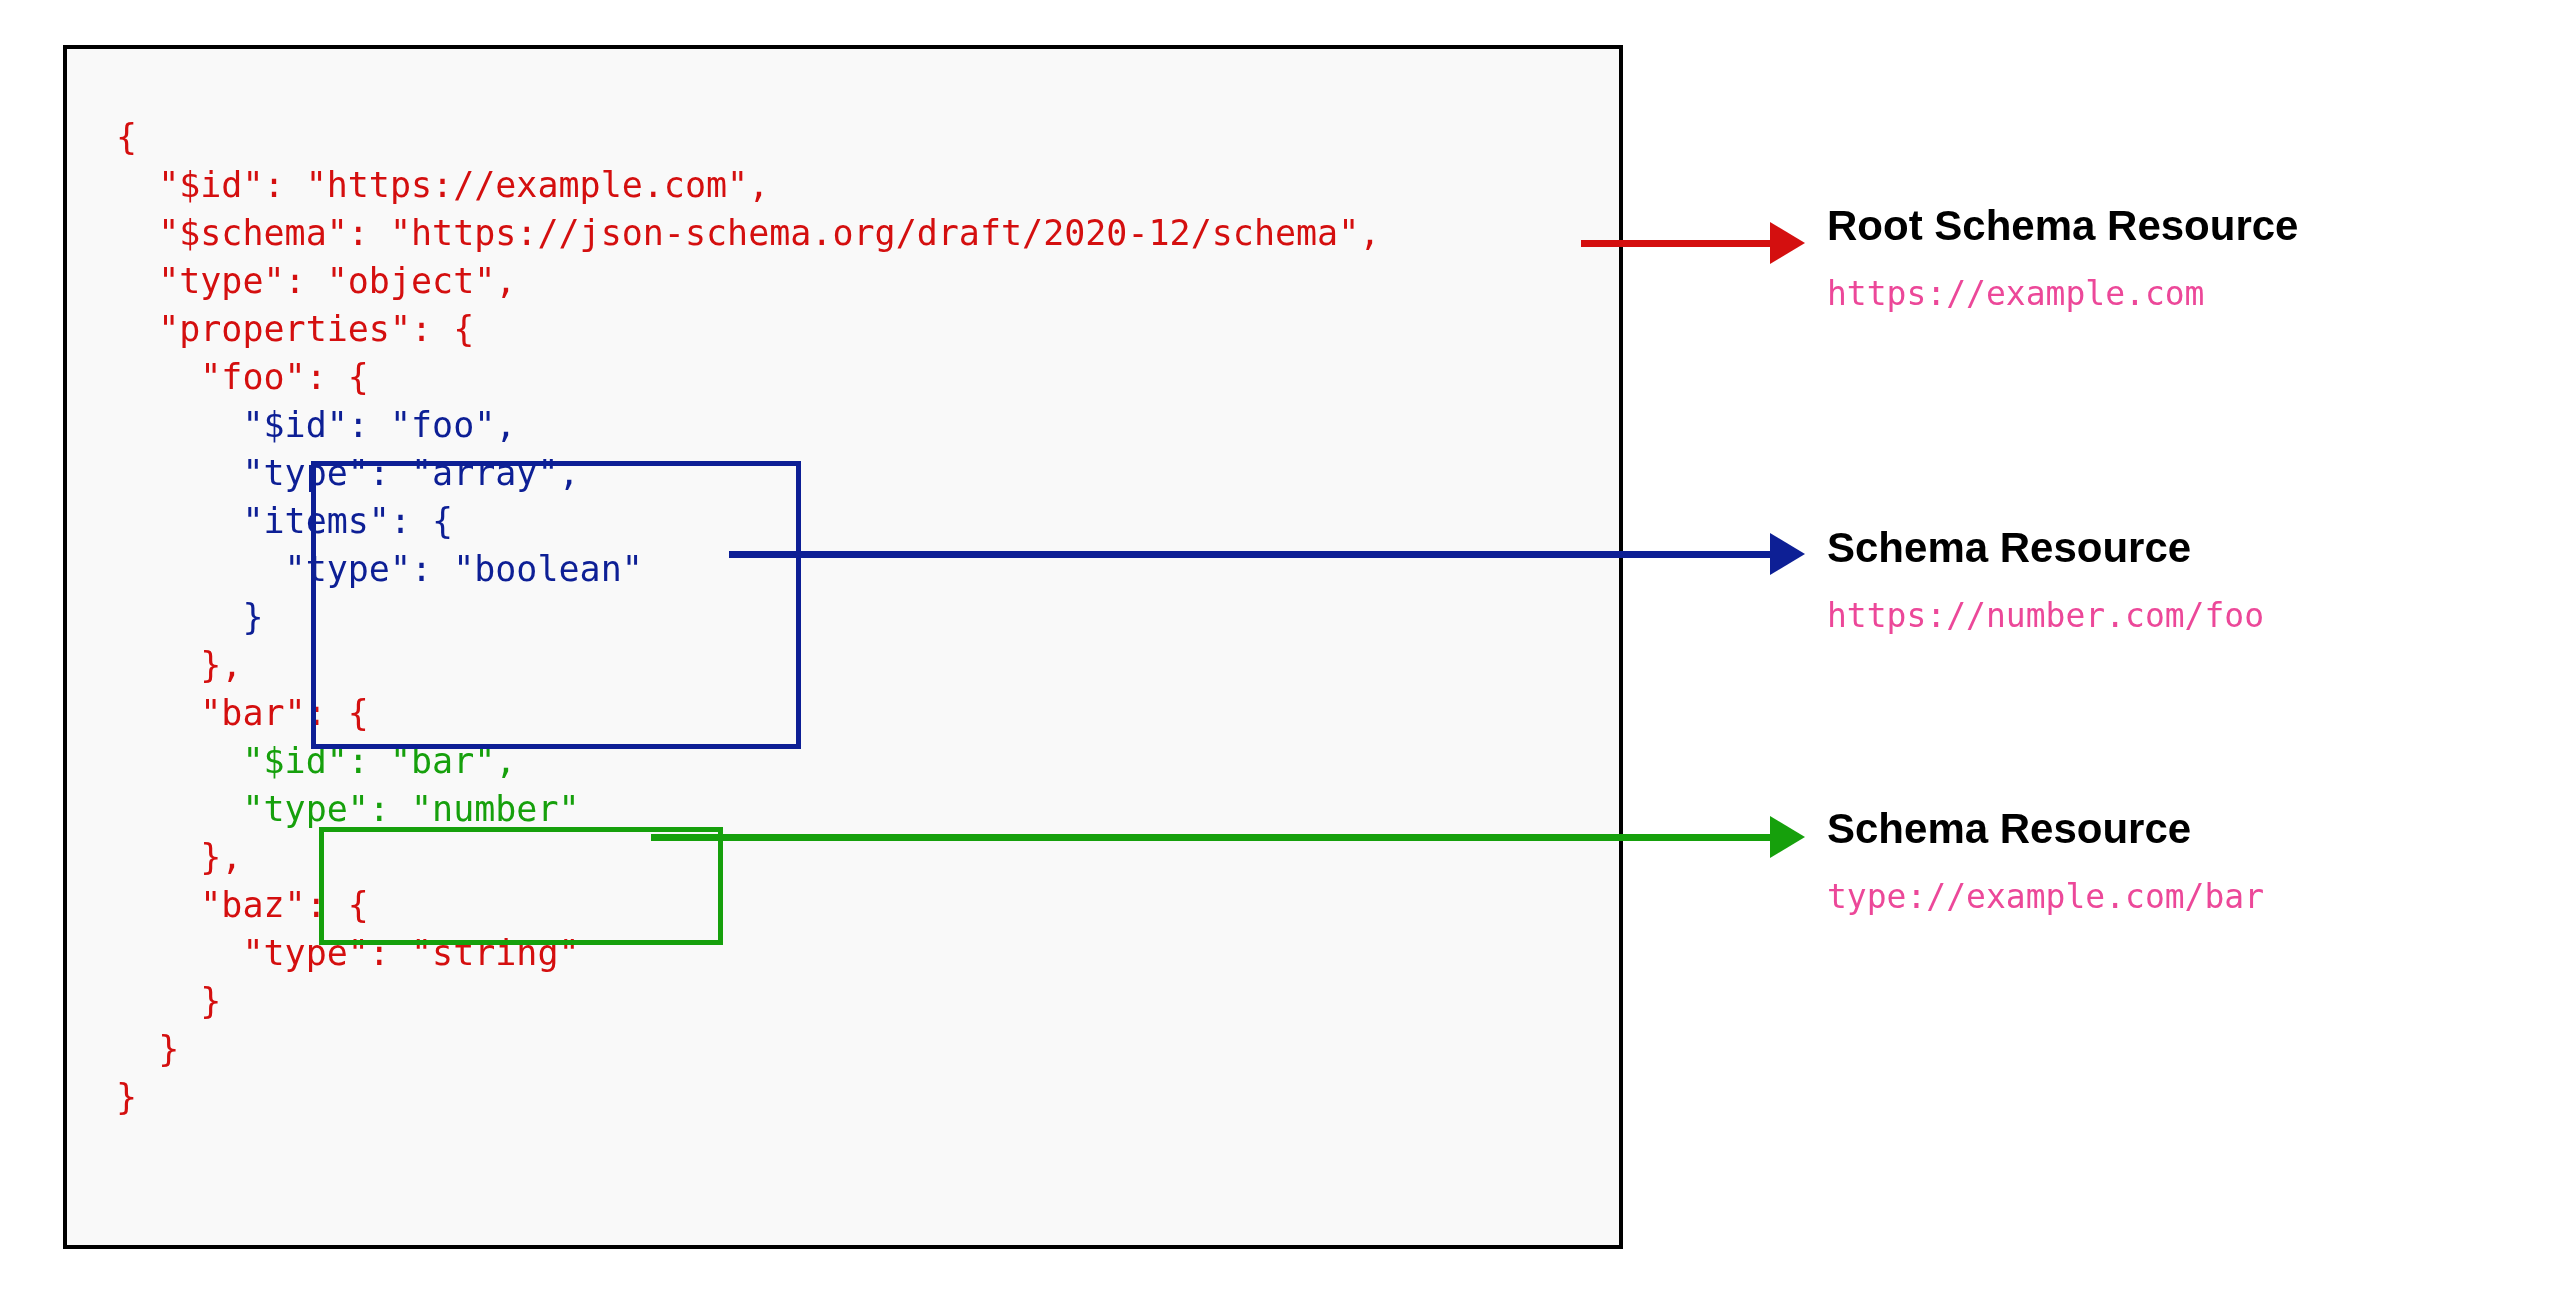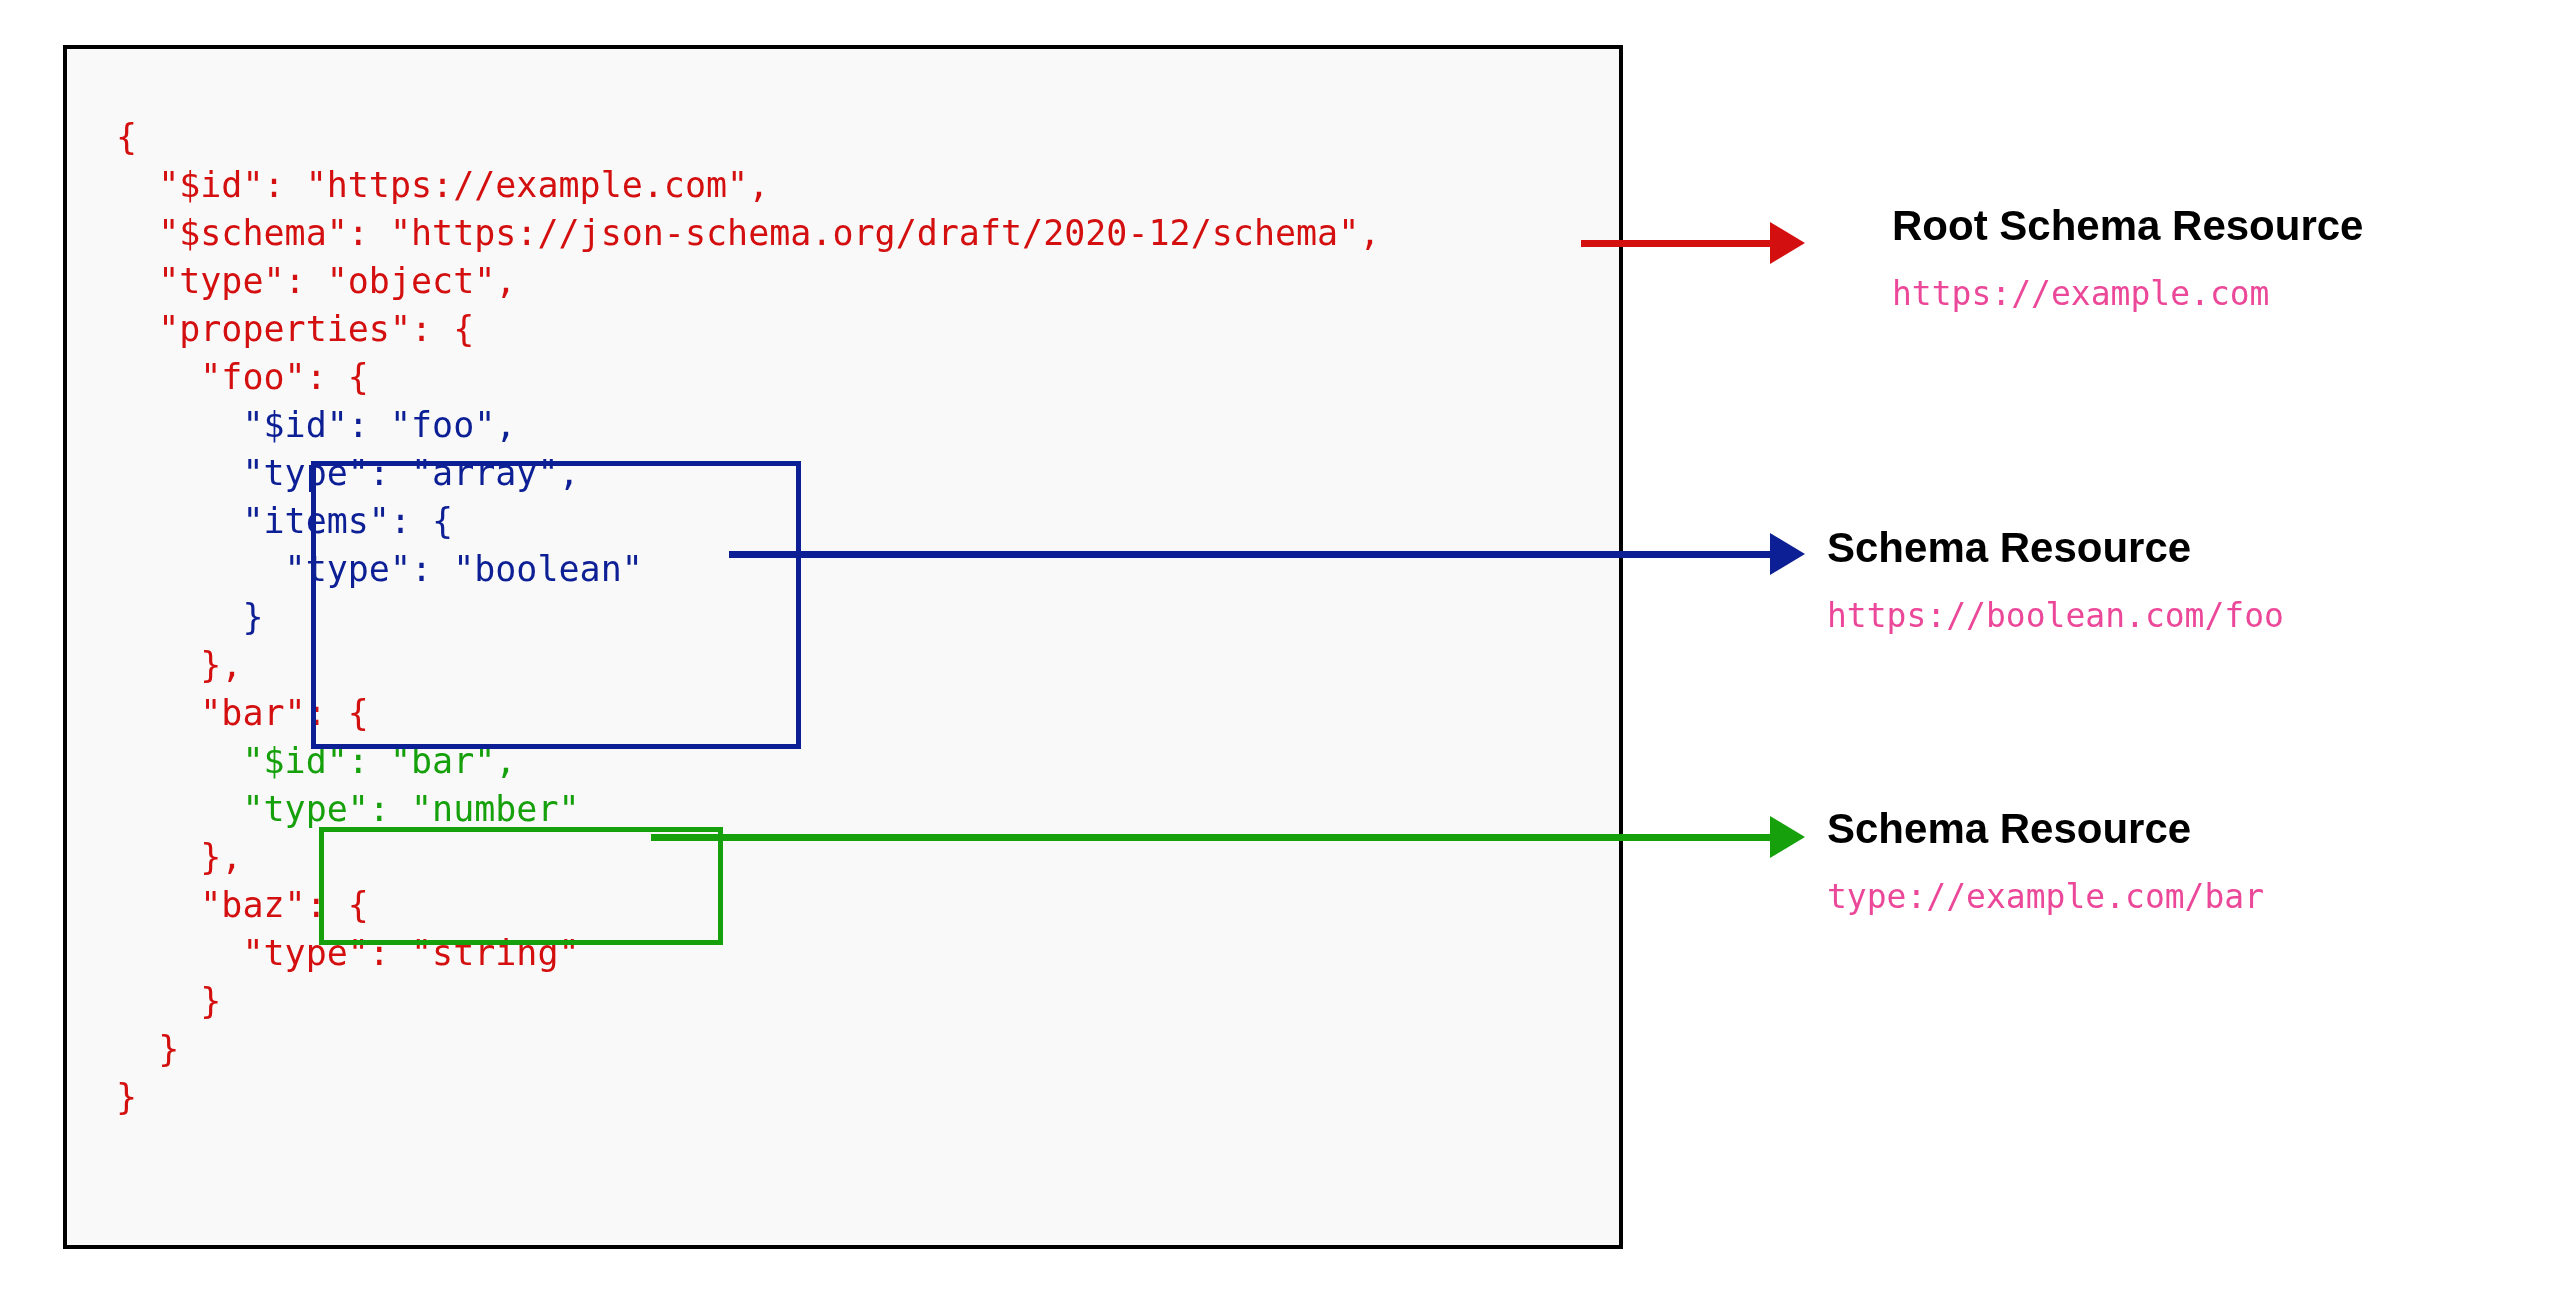--- a/index.html
+++ b/index.html
@@ -104,21 +104,21 @@
   }
   .label-uri {
     font-family: "DejaVu Sans Mono", "Liberation Mono", monospace;
     font-size: 33px;
     line-height: 37px;
     color: #ec4899;
     white-space: nowrap;
     margin: 0;
     padding-top: 26px;
   }
-  #label-root { left: 1892px; top: 203px; }
+  #label-root { left: 1827px; top: 203px; }
   #label-foo  { left: 1827px; top: 525px; }
   #label-bar  { left: 1827px; top: 806px; }
 </style>
 </head>
 <body>
 
 <div id="stage">
 
   <div id="code-panel">
     <pre id="code-block"><span class="ln c-red">{</span><span class="ln c-red">  "$id": "https://example.com",</span><span class="ln c-red">  "$schema": "https://json-schema.org/draft/2020-12/schema",</span><span class="ln c-red">  "type": "object",</span><span class="ln c-red">  "properties": {</span><span class="ln c-red">    "foo": {</span><span class="ln c-blue">      "$id": "foo",</span><span class="ln c-blue">      "type": "array",</span><span class="ln c-blue">      "items": {</span><span class="ln c-blue">        "type": "boolean"</span><span class="ln c-blue">      }</span><span class="ln c-red">    },</span><span class="ln c-red">    "bar": {</span><span class="ln c-green">      "$id": "bar",</span><span class="ln c-green">      "type": "number"</span><span class="ln c-red">    },</span><span class="ln c-red">    "baz": {</span><span class="ln c-red">      "type": "string"</span><span class="ln c-red">    }</span><span class="ln c-red">  }</span><span class="ln c-red">}</span></pre>
@@ -136,21 +136,21 @@
   <div class="arrow-line" id="arrow-bar-line"></div>
   <div class="arrow-head" id="arrow-bar-head"></div>
 
   <div class="label-group" id="label-root">
     <p class="label-title">Root Schema Resource</p>
     <p class="label-uri">https://example.com</p>
   </div>
 
   <div class="label-group" id="label-foo">
     <p class="label-title">Schema Resource</p>
-    <p class="label-uri">https://boolean.com/foo</p>
+    <p class="label-uri">https://number.com/foo</p>
   </div>
 
   <div class="label-group" id="label-bar">
     <p class="label-title">Schema Resource</p>
     <p class="label-uri">type://example.com/bar</p>
   </div>
 
 </div>
 
 

